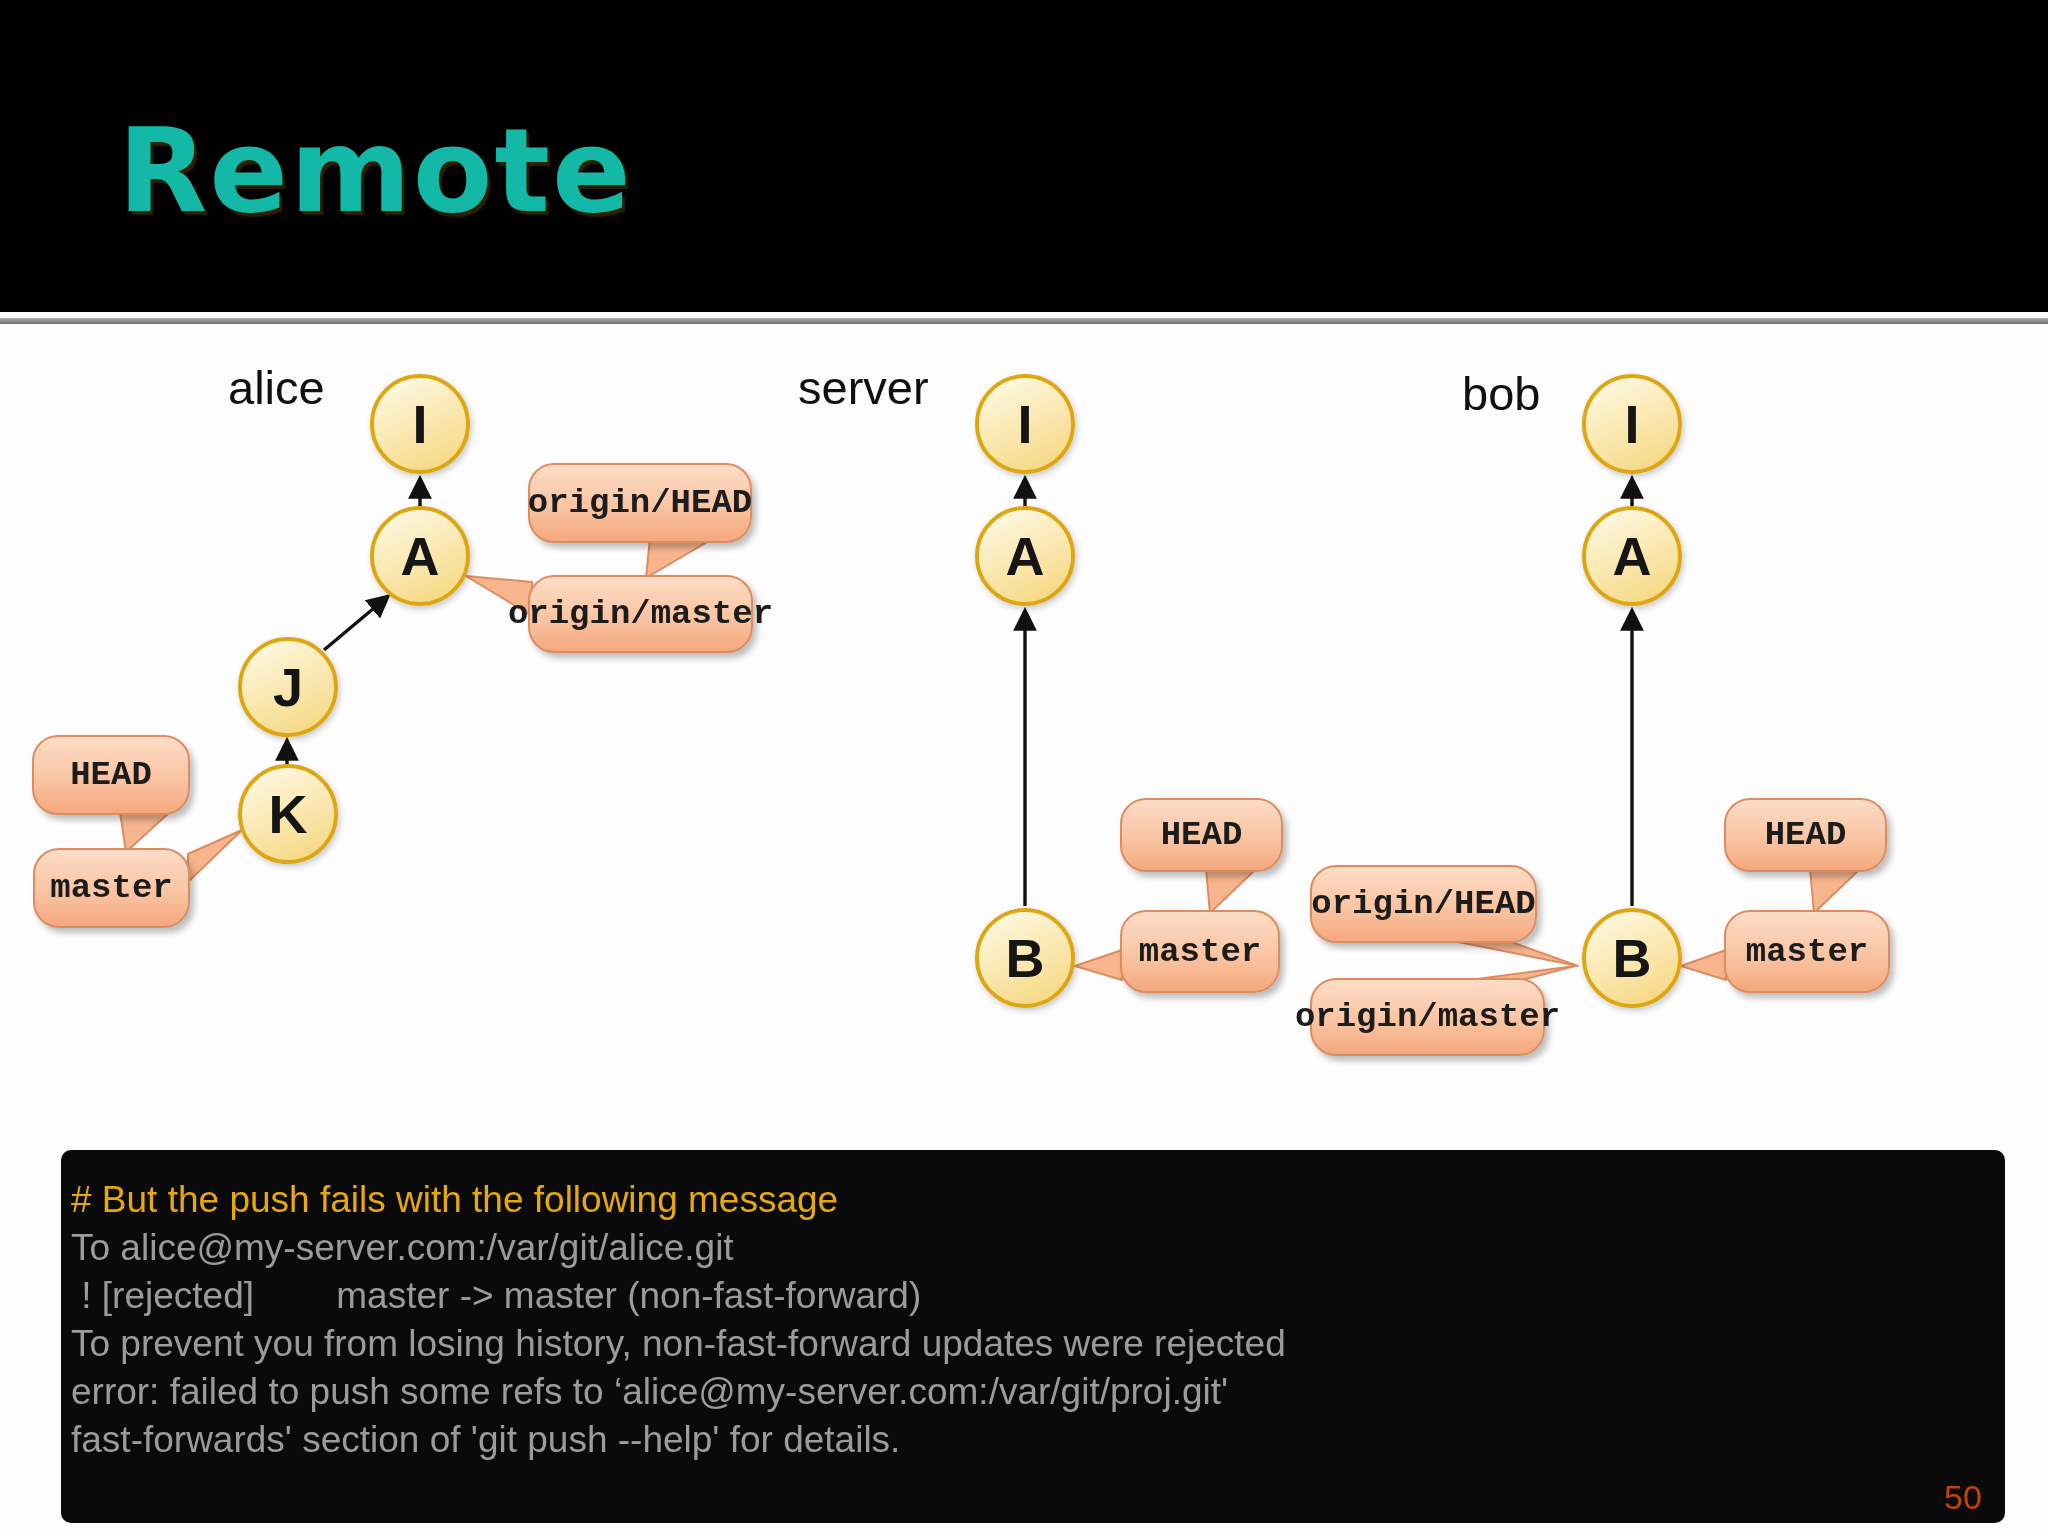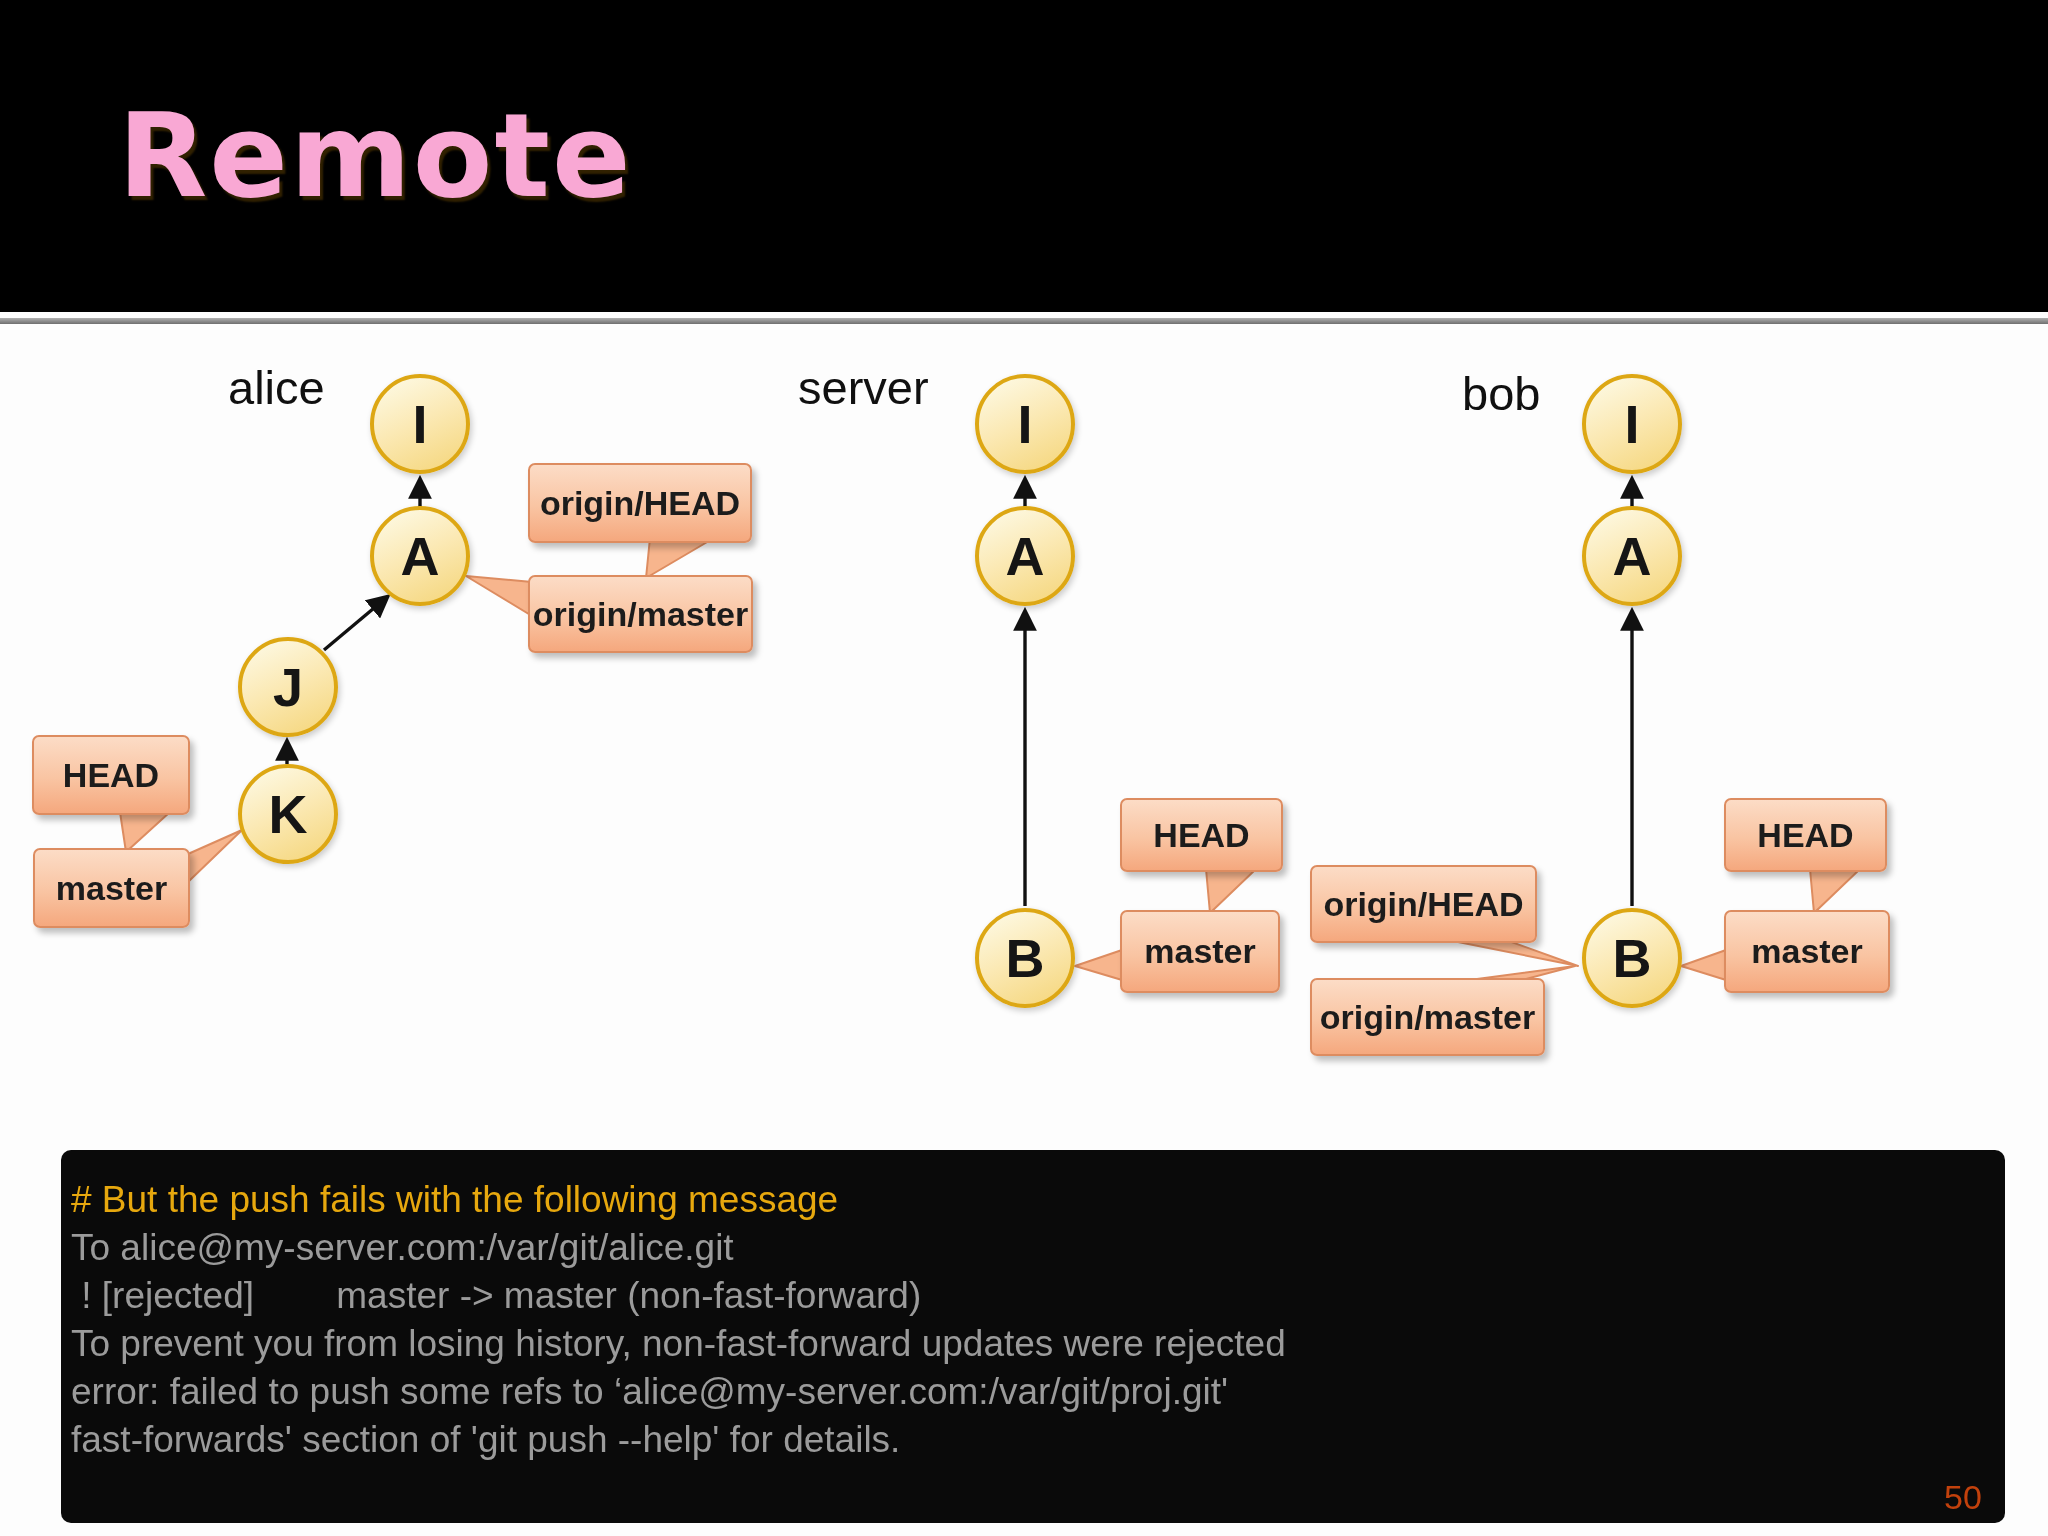--- a/index.html
+++ b/index.html
@@ -3,23 +3,23 @@
 <meta charset="utf-8">
 <style>
   html,body { margin:0; padding:0; }
   body {
     width:2048px; height:1536px; position:relative; overflow:hidden;
     background:#fdfdfd; font-family:"DejaVu Sans", sans-serif;
   }
   
   .header { position:absolute; left:0; top:0; width:2048px; height:312px; background:#000; }
   .title {
-    position:absolute; left:118px; top:88px; margin:0;
+    position:absolute; left:118px; top:103px; margin:0;
     font-size:116px; font-weight:bold; letter-spacing:2px;
-    color:#f9a8d4;
+    color:#14b8a6;
     text-shadow: 3px 4px 2px rgba(90,60,0,.55), 0 0 14px rgba(0,0,0,.8);
     font-family:"DejaVu Sans", sans-serif;
   }
   .divider { position:absolute; left:0; top:318px; width:2048px; height:6px;
     background:linear-gradient(#b0b0b0,#6f6f6f); }
 
   
   .edges { position:absolute; left:0; top:0; width:2048px; height:1536px; pointer-events:none; }
 
   .col-label { position:absolute; font-size:47px; color:#101010; font-family:Liberation Sans, sans-serif; }
@@ -37,25 +37,25 @@
     font-family:"Liberation Sans", sans-serif;
   }
   .n-a-i{left:370px;top:374px;} .n-a-a{left:370px;top:506px;}
   .n-a-j{left:238px;top:637px;} .n-a-k{left:238px;top:764px;}
   .n-s-i{left:975px;top:374px;} .n-s-a{left:975px;top:506px;} .n-s-b{left:975px;top:908px;}
   .n-b-i{left:1582px;top:374px;} .n-b-a{left:1582px;top:506px;} .n-b-b{left:1582px;top:908px;}
 
   .callout {
     position:absolute; box-sizing:border-box;
     background:linear-gradient(180deg,#fcdcc6 0%,#f9c4a2 55%,#f5a87e 100%);
-    border:2px solid #dd8c60; border-radius:7px;
+    border:2px solid #dd8c60; border-radius:26px;
     box-shadow:4px 5px 6px rgba(0,0,0,.25);
     display:flex; align-items:center; justify-content:center;
     font-size:34px; font-weight:bold; color:#1c1c1c;
-    font-family:Liberation Sans, sans-serif;
+    font-family:Liberation Mono, monospace;
   }
   .c-a-oh{left:528px;top:463px;width:224px;height:80px;}
   .c-a-om{left:528px;top:575px;width:225px;height:78px;}
   .c-a-h {left:32px; top:735px;width:158px;height:80px;}
   .c-a-m {left:33px; top:848px;width:157px;height:80px;}
   .c-s-h {left:1120px;top:798px;width:163px;height:74px;}
   .c-s-m {left:1120px;top:910px;width:160px;height:83px;}
   .c-b-oh{left:1310px;top:865px;width:227px;height:78px;}
   .c-b-om{left:1310px;top:978px;width:235px;height:78px;}
   .c-b-h {left:1724px;top:798px;width:163px;height:74px;}

